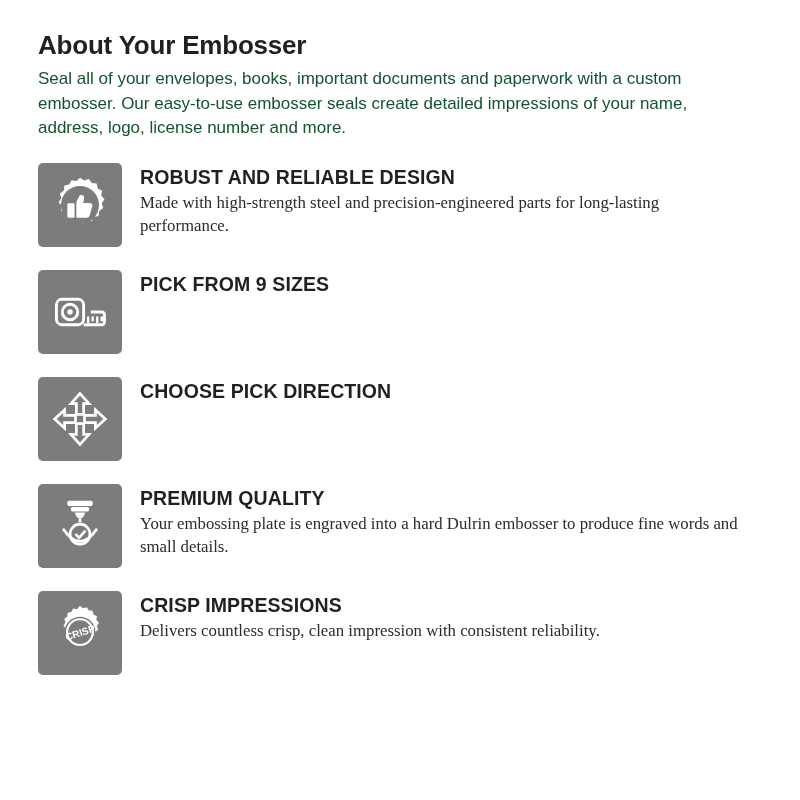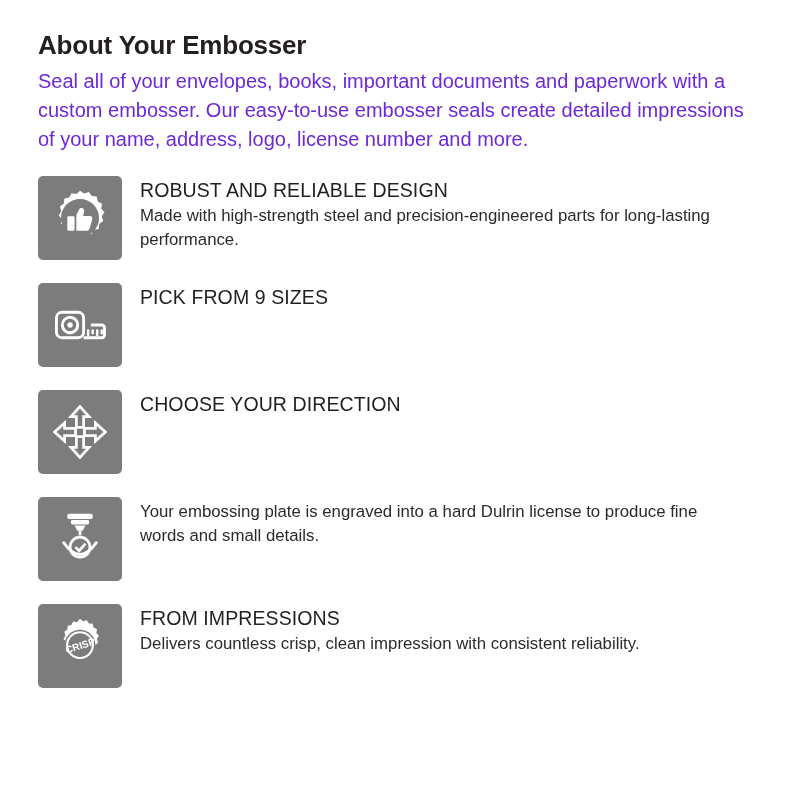--- a/index.html
+++ b/index.html
@@ -22,23 +22,23 @@
     position: relative;
   }
   .intro-title {
     font-size: 26px;
     font-weight: bold;
     letter-spacing: -0.2px;
     margin: 0 0 6px 0;
     color: #231f20;
   }
   .intro-body {
-    font-size: 20px;
+    font-size: 17px;
     line-height: 1.45;
-    color: #6d28d9;
+    color: #14532d;
     margin: 0;
     max-width: 718px;
   }
   .features {
     margin-top: 22px;
   }
   .feature {
     display: flex;
     align-items: flex-start;
     margin-bottom: 23px;
@@ -56,31 +56,32 @@
     margin-right: 18px;
   }
   .icon-box svg {
     display: block;
   }
   .feature-text {
     padding-top: 3px;
   }
   .feature-title {
     font-size: 19.5px;
-    font-weight: normal;
+    font-weight: bold;
     letter-spacing: 0.1px;
     margin: 0 0 2px 0;
     color: #231f20;
   }
   .feature-desc {
     font-size: 16.8px;
     line-height: 1.4;
     margin: 0;
     color: #2b2b2b;
     max-width: 600px;
+    font-family: Liberation Serif, serif;
   }
   .feature-desc.indent { padding-left: 5px; }
 </style>
 </head>
 <body>
 
 <div class="page">
 
   <h1 class="intro-title">About Your Embosser</h1>
   <p class="intro-body">Seal all of your envelopes, books, important documents and paperwork with a custom embosser. Our easy-to-use embosser seals create detailed impressions of your name, address, logo, license number and more.</p>
@@ -139,21 +140,21 @@
             <g fill="none" stroke="#ffffff" stroke-width="3">
               <path d="M32 4 L42 15 H36 V27 H28 V15 H22 Z"></path>
               <path d="M32 60 L42 49 H36 V37 H28 V49 H22 Z"></path>
               <path d="M4 32 L15 22 V28 H27 V36 H15 V42 Z"></path>
               <path d="M60 32 L49 22 V28 H37 V36 H49 V42 Z"></path>
             </g>
           </svg>
         </span>
       </div>
       <div class="feature-text">
-        <h2 class="feature-title">CHOOSE YOUR DIRECTION</h2>
+        <h2 class="feature-title">CHOOSE PICK DIRECTION</h2>
       </div>
     </div>
 
     <div class="feature">
       <div class="icon-box">
         <span>
           <svg width="58" height="58" viewBox="0 0 64 64" aria-hidden="true">
             <g fill="#ffffff">
               <rect x="18" y="4" width="28" height="6" rx="2"></rect>
               <rect x="22" y="11" width="20" height="5" rx="1.6"></rect>
@@ -162,37 +163,38 @@
             </g>
             <g fill="none" stroke="#ffffff" stroke-width="3">
               <circle cx="32" cy="41" r="11"></circle>
               <path d="M27 41 l4 4 7-8"></path>
               <path d="M14 36 q18 26 36 0" stroke-width="3" stroke-linecap="round"></path>
             </g>
           </svg>
         </span>
       </div>
       <div class="feature-text">
-        <p class="feature-desc">Your embossing plate is engraved into a hard Dulrin license to produce fine words and small details.</p>
+        <h2 class="feature-title">PREMIUM QUALITY</h2>
+        <p class="feature-desc">Your embossing plate is engraved into a hard Dulrin embosser to produce fine words and small details.</p>
       </div>
     </div>
 
     <div class="feature">
       <div class="icon-box">
         <span>
           <svg width="58" height="58" viewBox="0 0 64 64" aria-hidden="true">
             <g fill="#ffffff">
               <path d="M32 2 l3.4 2.6 4.1-1.0 2.3 3.5 4.2 0.4 0.9 4.1 3.8 1.9 -0.7 4.2 2.9 3.1 -2.2 3.6 1.3 4.0 -3.4 2.5 -0.4 4.2 -4.1 0.9 -1.9 3.8 -4.2-0.7 -3.1 2.9 -3.6-2.2 -4.0 1.3 -2.5-3.4 -4.2-0.4 -0.9-4.1 -3.8-1.9 0.7-4.2 -2.9-3.1 2.2-3.6 -1.3-4.0 3.4-2.5 0.4-4.2 4.1-0.9 1.9-3.8 4.2 0.7z"></path>
             </g>
             <circle cx="32" cy="31" r="17" fill="#7c7c7c"></circle>
             <circle cx="32" cy="31" r="14.2" fill="none" stroke="#ffffff" stroke-width="2.4"></circle>
             <text x="32" y="35.5" text-anchor="middle" font-family="Liberation Sans, sans-serif" font-size="11" font-weight="bold" fill="#ffffff" transform="rotate(-18 32 31)">CRISP</text>
           </svg>
         </span>
       </div>
       <div class="feature-text">
-        <h2 class="feature-title">FROM IMPRESSIONS</h2>
+        <h2 class="feature-title">CRISP IMPRESSIONS</h2>
         <p class="feature-desc">Delivers countless crisp, clean impression with consistent reliability.</p>
       </div>
     </div>
 
   </div>
 </div>
 
 </body></html>

